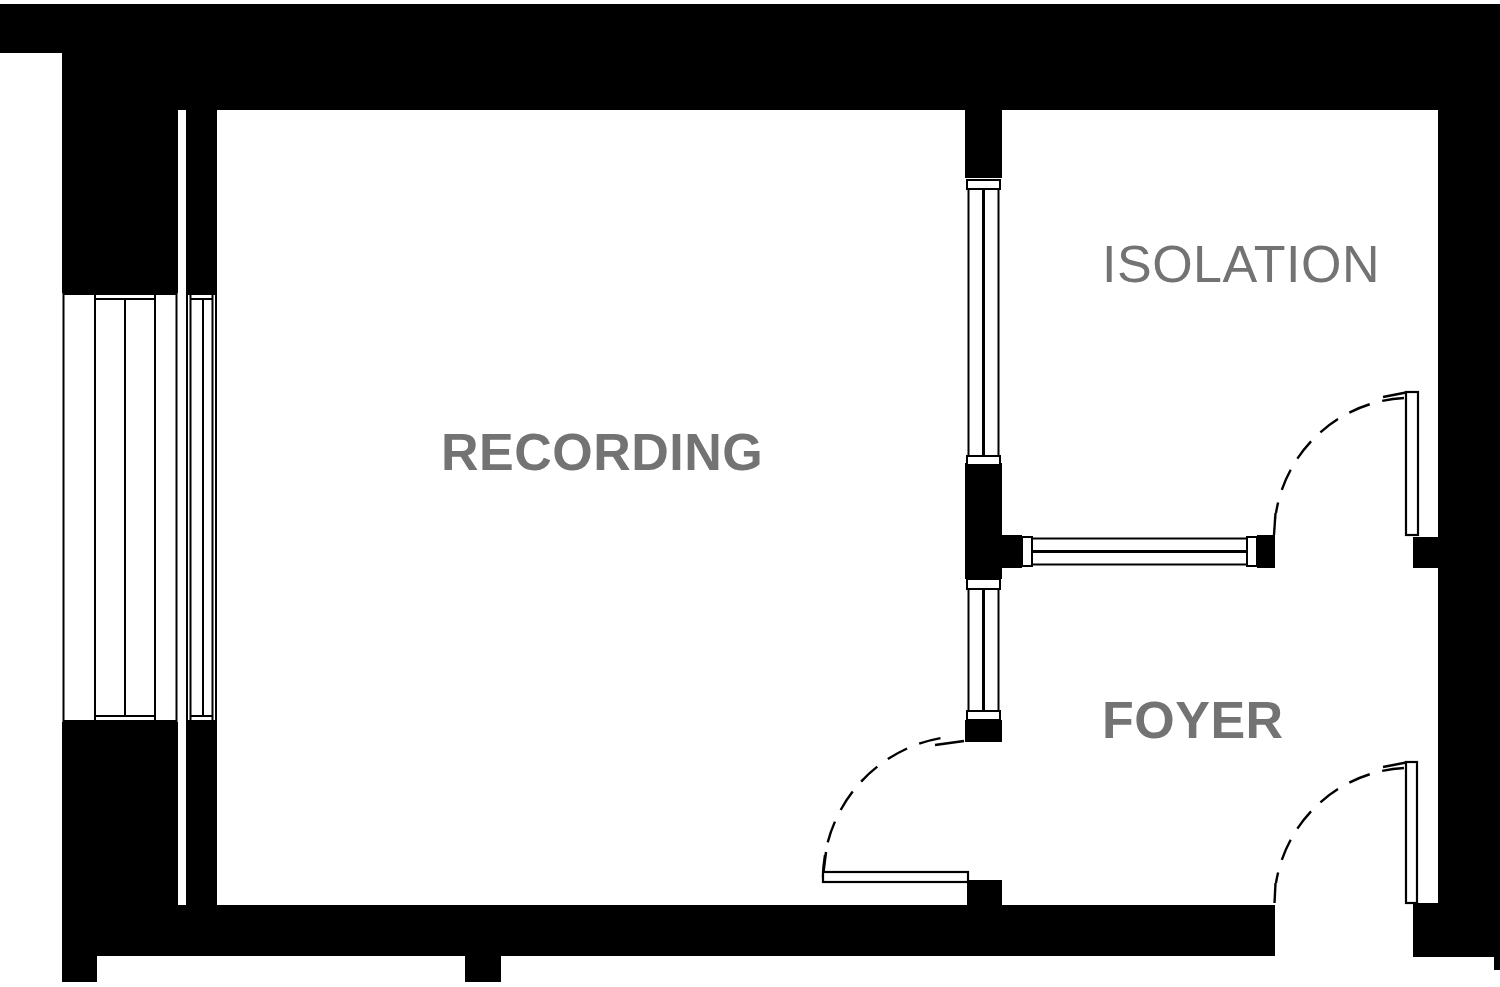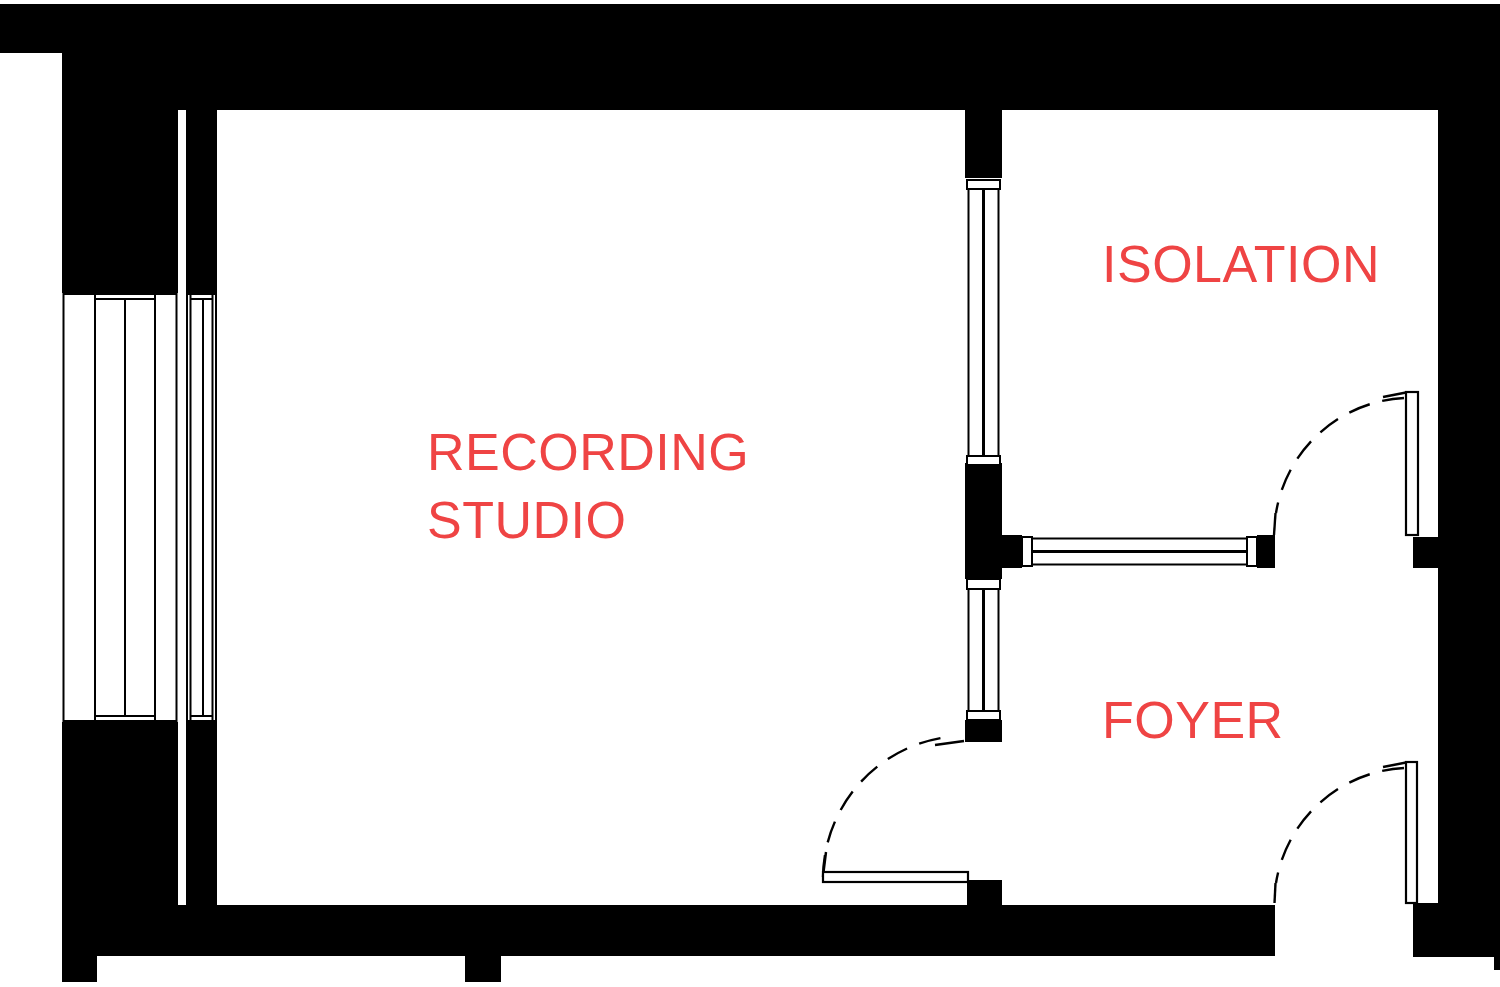--- a/index.html
+++ b/index.html
@@ -19,21 +19,21 @@
   .wline  { fill: none; stroke: #000000; stroke-width: 2; }
   .wbox   { fill: #ffffff; stroke: #000000; stroke-width: 2; }
   .glaz   { fill: none; stroke: #000000; stroke-width: 3; }
   .leaf   { fill: #ffffff; stroke: #000000; stroke-width: 2.2; }
   .swing  { fill: none; stroke: #000000; stroke-width: 2.4; stroke-dasharray: 22 13; }
   .solidl { fill: none; stroke: #000000; stroke-width: 2.4; }
 
   
   .room-label {
     position: absolute;
-    color: #ef4444;
+    color: #737373;
     font-size: 52px;
     line-height: 68px;
     letter-spacing: 0.5px;
     white-space: nowrap;
   }
   .room-label span { display: block; }
 </style>
 </head>
 <body>
 
@@ -119,26 +119,25 @@
     </g>
 
     <g>
       <path class="solidl" d="M1383,767 L1406,762.5"></path>
       <path class="swing" d="M1404,768 A137,137 0 0 0 1276,883"></path>
       <path class="solidl" d="M1275.5,883 L1274.5,903"></path>
       <rect class="leaf" x="1406" y="762" width="11" height="141"></rect>
     </g>
   </svg>
 
-  <div class="room-label" style="left:427px; top:418px;">
+  <div class="room-label" style="left:441px; top:418px;font-weight:bold;">
     <span>RECORDING</span>
-    <span>STUDIO</span>
   </div>
 
   <div class="room-label" style="left:1102px; top:230px;">
     <span>ISOLATION</span>
   </div>
 
-  <div class="room-label" style="left:1102px; top:686px;">
+  <div class="room-label" style="left:1102px; top:686px;font-weight:bold;">
     <span>FOYER</span>
   </div>
 
 </div>
 
 </body></html>

